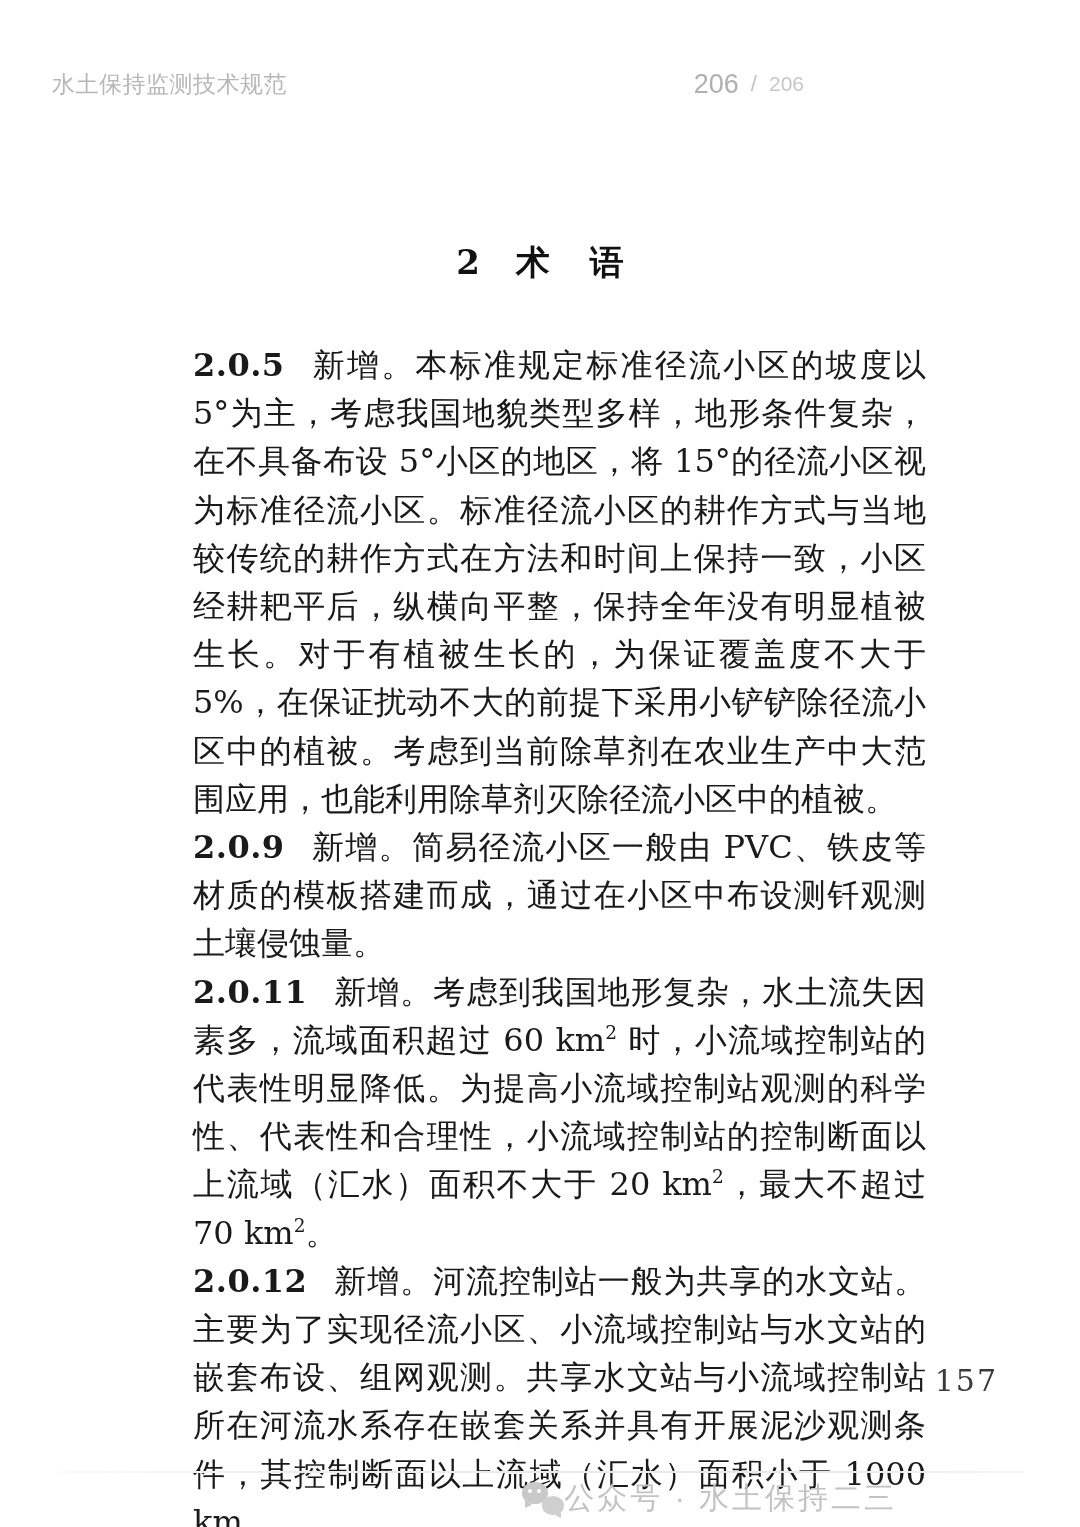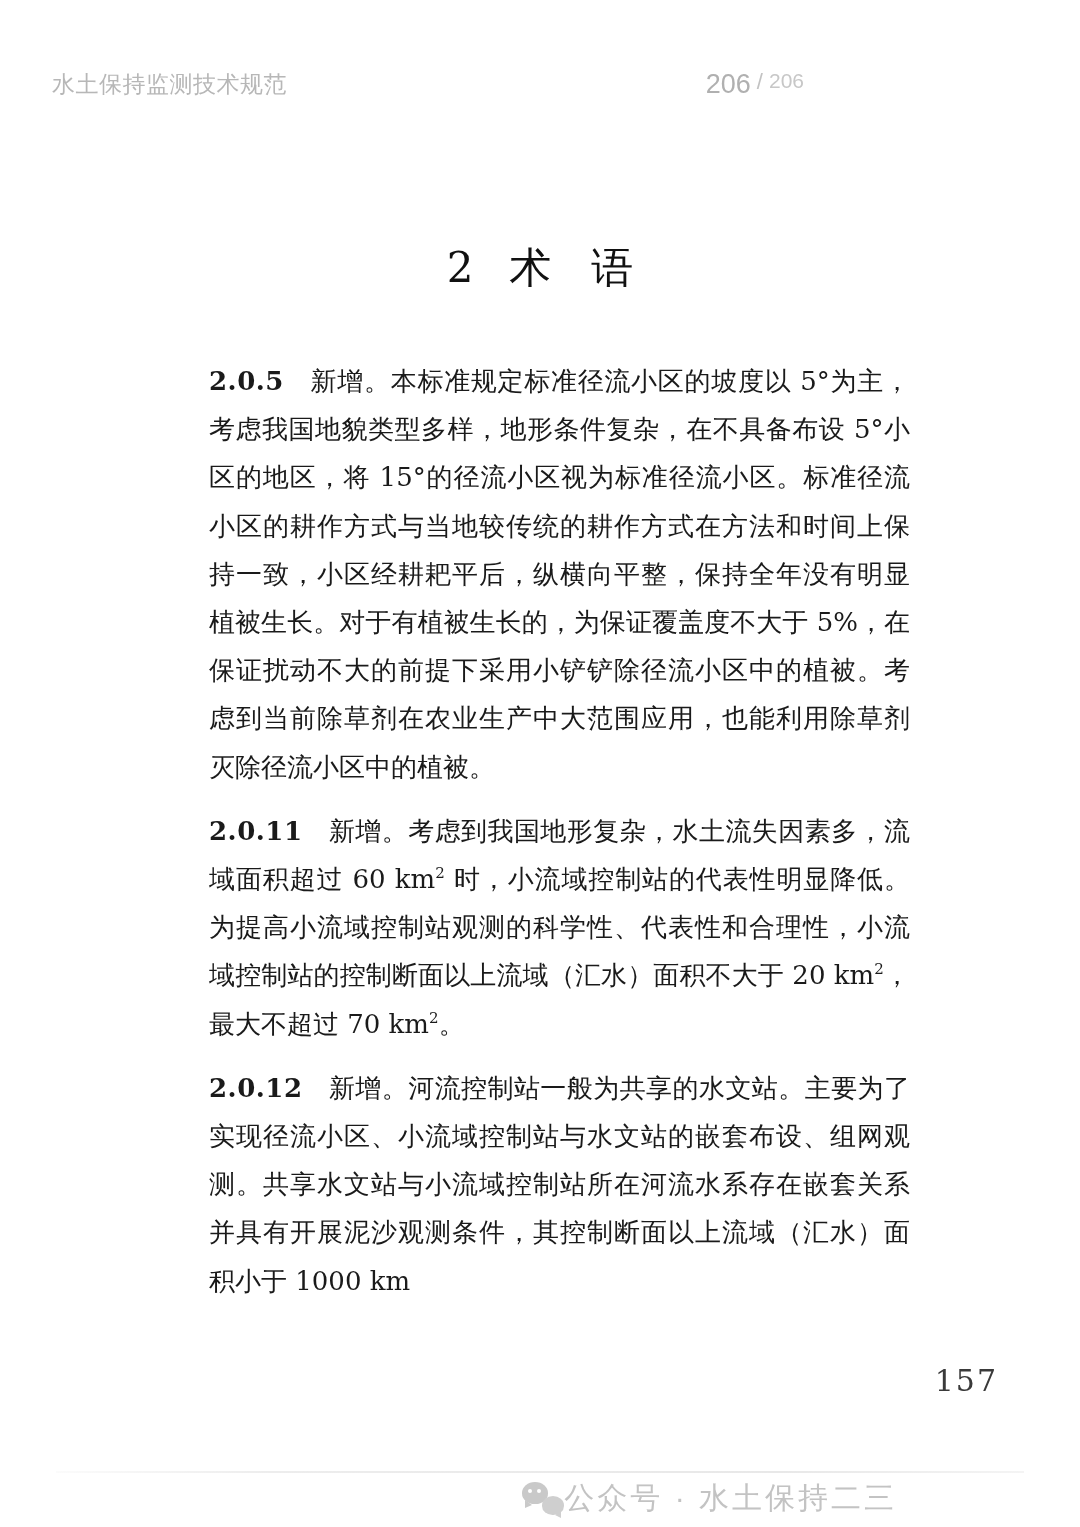--- a/index.html
+++ b/index.html
@@ -34,22 +34,22 @@
     font-size: 23px;
     color: #b7b7b7;
     letter-spacing: 0.5px;
     white-space: nowrap;
   }
   .header-pages {
     font-family: "Liberation Sans", "DejaVu Sans", sans-serif;
     color: #b7b7b7;
     white-space: nowrap;
     display: flex;
-    align-items: flex-start;
-    gap: 6px;
+    align-items: center;
+    gap: 12px;
   }
   .header-pages .cur {
     font-size: 27px;
     color: #b0b0b0;
   }
   .header-pages .sep {
     font-size: 22px;
     color: #c2c2c2;
   }
   .header-pages .total {
@@ -58,48 +58,48 @@
   }
 
   
   .chapter-title {
     position: absolute;
     top: 240px;
     left: 0;
     width: 1080px;
     text-align: center;
     font-family: "DejaVu Serif", "Liberation Serif", serif;
-    font-weight: normal;
-    font-size: 42px;
+    font-weight: bold;
+    font-size: 34px;
     color: #111111;
     letter-spacing: 2px;
   }
   .chapter-title .num {
     margin-right: 34px;
   }
   .chapter-title .word {
     letter-spacing: 40px;
     margin-right: -40px;
   }
 
   
   .doc-body {
     position: absolute;
     top: 341px;
     left: 193px;
     width: 733px;
   }
   .para {
-    font-size: 26px;
+    font-size: 32px;
     line-height: 48.2px;
     color: #1a1a1a;
     text-align: justify;
     text-justify: inter-ideograph;
     text-align-last: left;
-    margin: 16px;
+    margin: 0;
     font-family: "DejaVu Serif", "Liberation Serif", serif;
   }
   .clause-no {
     font-weight: bold;
     letter-spacing: 0.5px;
     margin-right: 26px;
     white-space: nowrap;
   }
   sup {
     font-size: 0.58em;
@@ -226,20 +226,23 @@
   <span class="num">2</span><span class="word">术语</span>
 </div>
 
 <div class="doc-body">
 
   <p class="para">
     <span class="clause-no">2.0.5</span><span>新增。本标准规定标准径流小区的坡度以 5°为主，考虑我国地貌类型多样，地形条件复杂，在不具备布设 5°小区的地区，将 15°的径流小区视为标准径流小区。标准径流小区的耕作方式与当地较传统的耕作方式在方法和时间上保持一致，小区经耕耙平后，纵横向平整，保持全年没有明显植被生长。对于有植被生长的，为保证覆盖度不大于 5%，在保证扰动不大的前提下采用小铲铲除径流小区中的植被。考虑到当前除草剂在农业生产中大范围应用，也能利用除草剂灭除径流小区中的植被。</span>
   </p>
 
 
+  <p class="para">
+    <span class="clause-no">2.0.9</span><span>新增。简易径流小区一般由 PVC、铁皮等材质的模板搭建而成，通过在小区中布设测钎观测土壤侵蚀量。</span>
+  </p>
 
   <p class="para">
     <span class="clause-no">2.0.11</span><span>新增。考虑到我国地形复杂，水土流失因素多，流域面积超过 60 km</span><sup>2</sup><span> 时，小流域控制站的代表性明显降低。为提高小流域控制站观测的科学性、代表性和合理性，小流域控制站的控制断面以上流域（汇水）面积不大于 20 km</span><sup>2</sup><span>，最大不超过 70 km</span><sup>2</sup><span>。</span>
   </p>
 
   <p class="para">
     <span class="clause-no">2.0.12</span><span>新增。河流控制站一般为共享的水文站。主要为了实现径流小区、小流域控制站与水文站的嵌套布设、组网观测。共享水文站与小流域控制站所在河流水系存在嵌套关系并具有开展泥沙观测条件，其控制断面以上流域（汇水）面积小于 1000 km</span>
   </p>
 
 </div>

